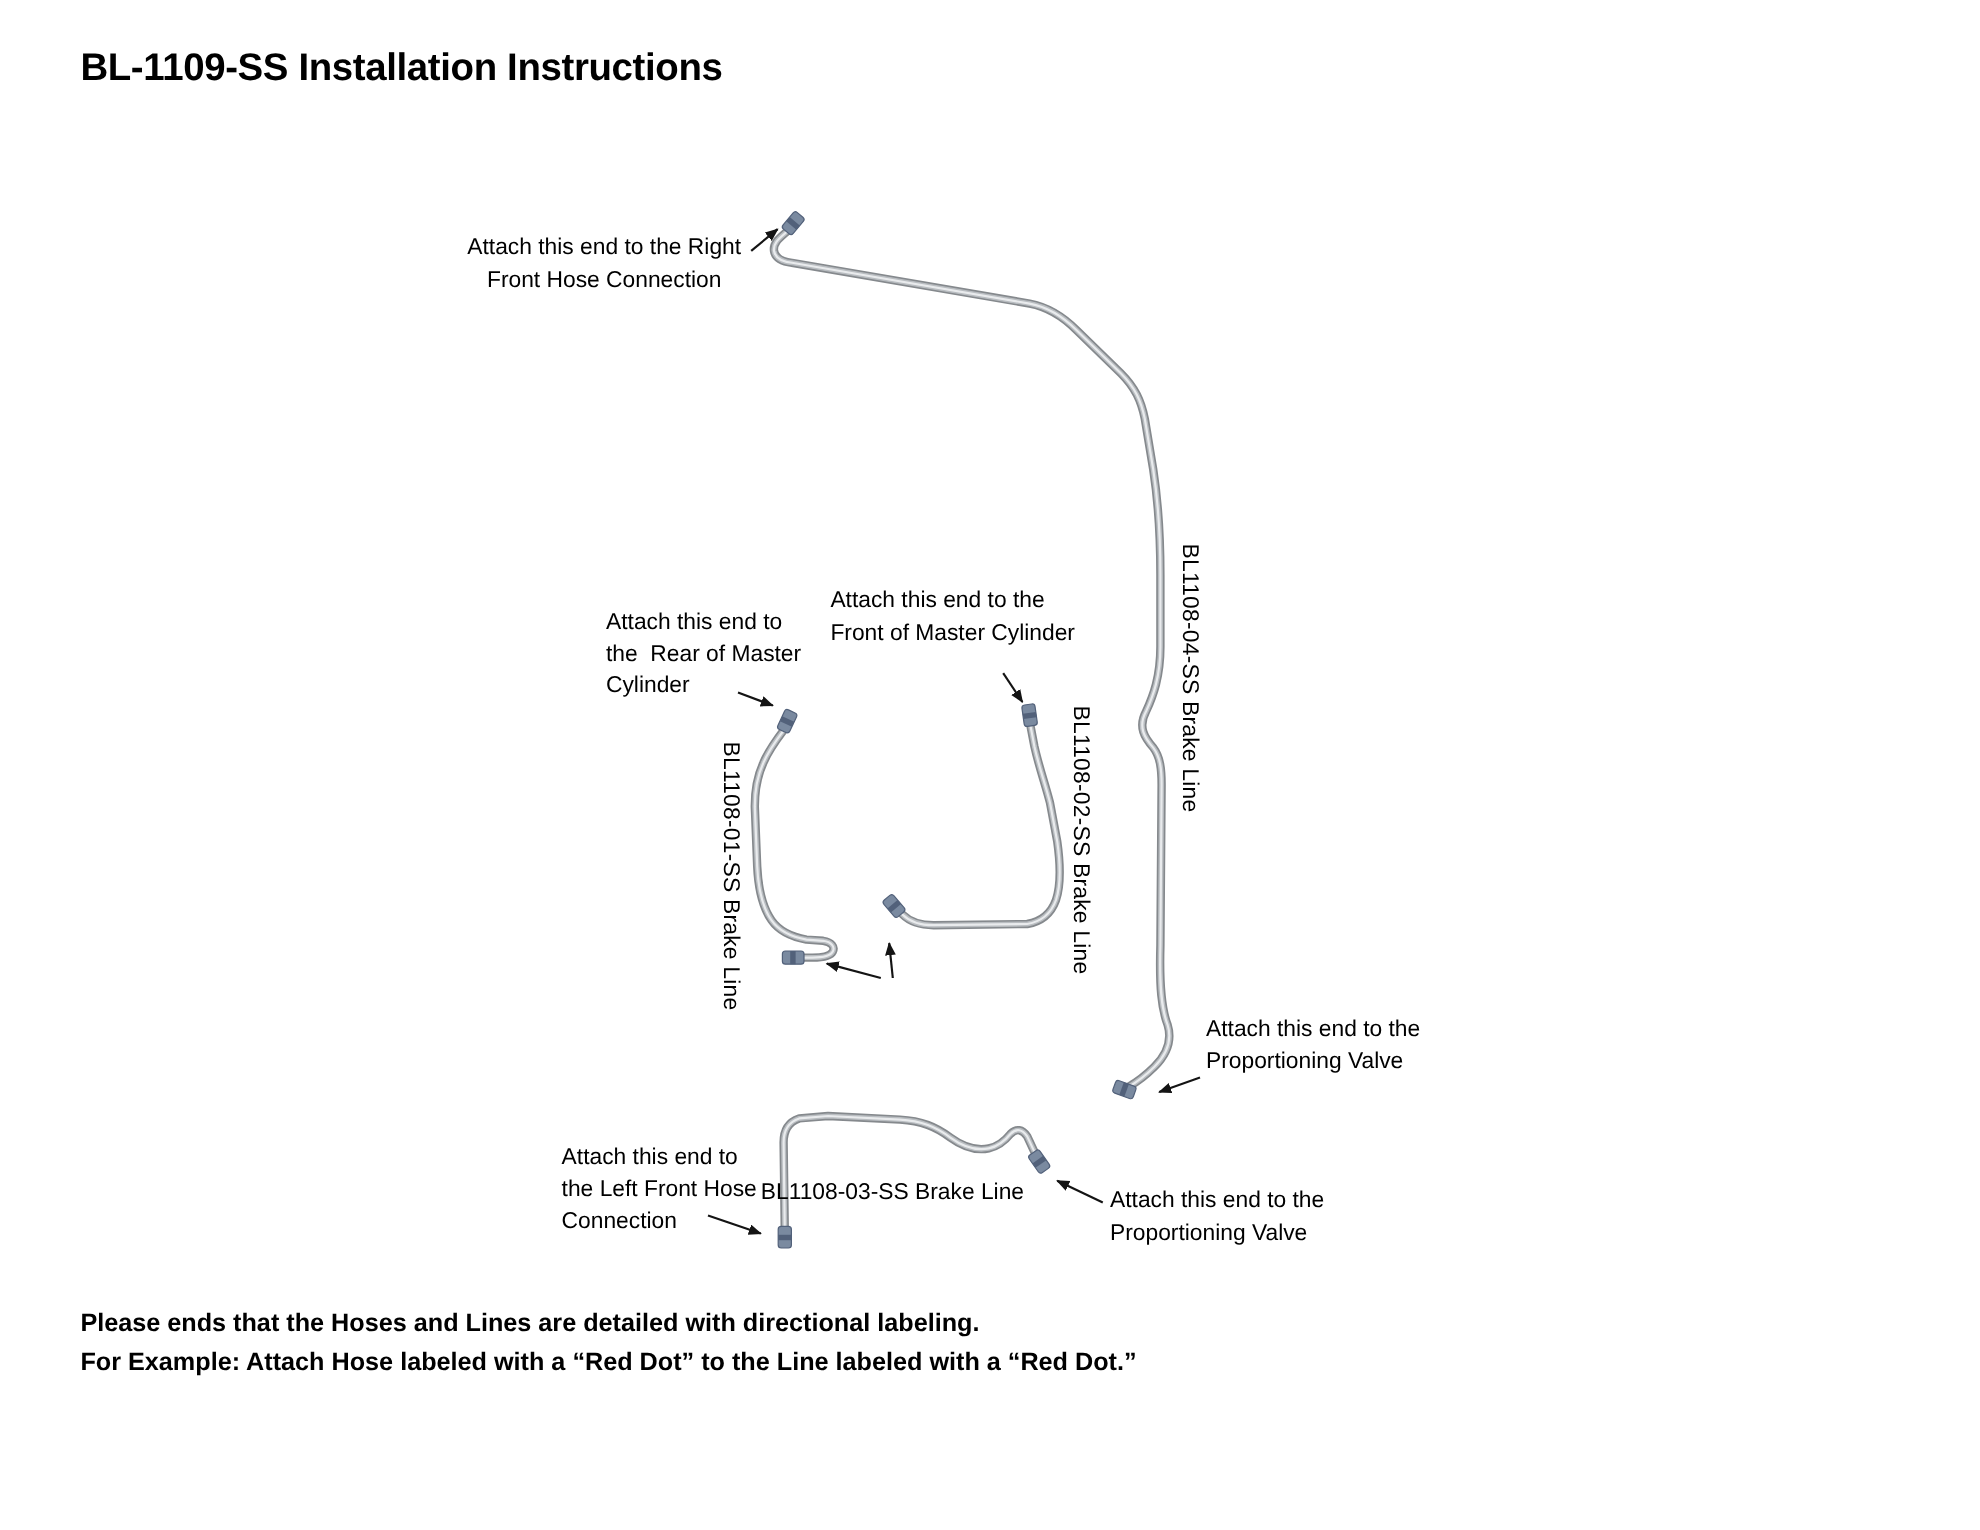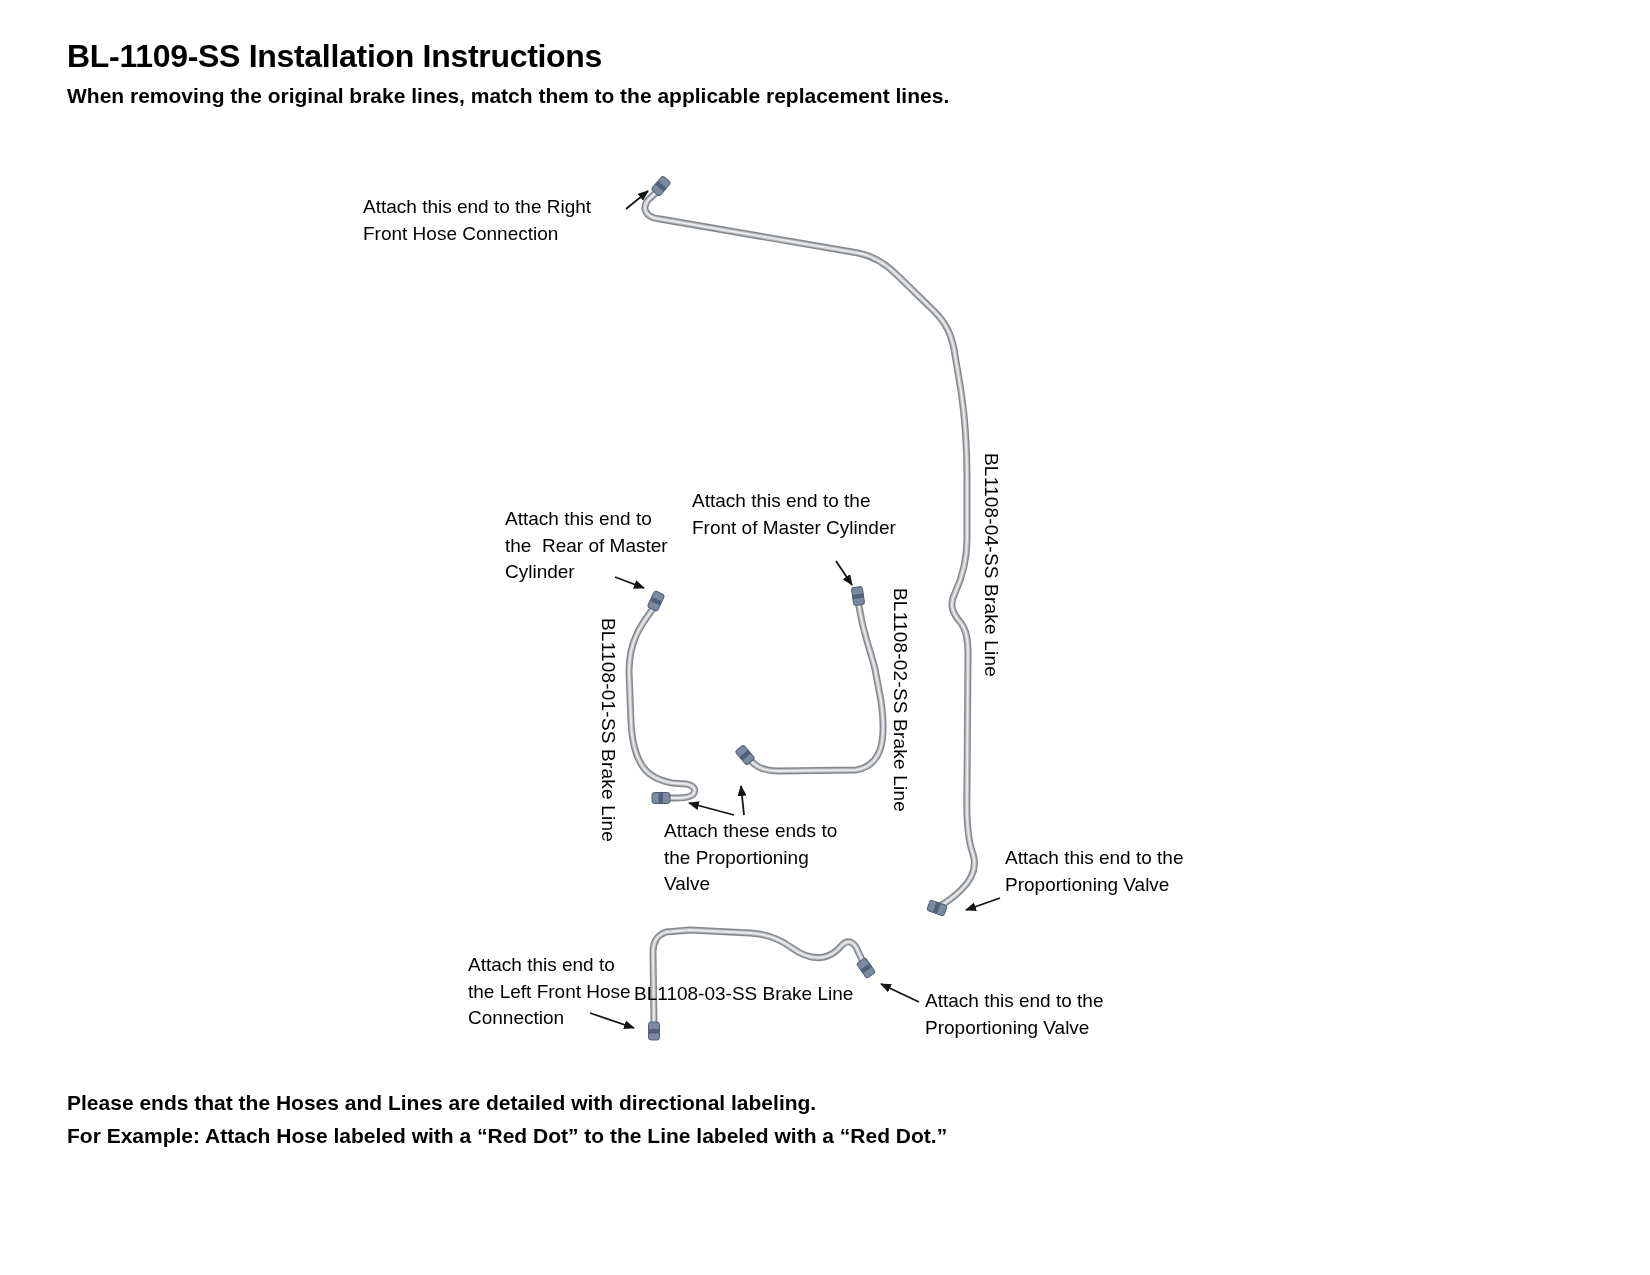--- a/index.html
+++ b/index.html
@@ -34,21 +34,20 @@
   .fit-body { fill: var(--fitting, #7a8aa0); stroke: var(--fitting-dark, #4c5a6c); stroke-width: 1; }
   .fit-band { fill: var(--fitting-dark, #5a6a80); }
 </style>
 </head>
 <body>
 
 <div class="page">
 
   <div class="header">
     <h1 class="title">BL-1109-SS Installation Instructions</h1>
-    <div class="instruction">When removing the original brake lines, match them to the applicable replacement lines.</div>
   </div>
 
   <svg class="diagram" width="1650" height="1275" viewBox="0 0 1650 1275">
     <defs>
       <marker id="arrowhead" markerWidth="12" markerHeight="10" refX="10" refY="4.5" orient="auto" markerUnits="userSpaceOnUse">
         <path d="M0,0 L11,4.5 L0,9 Z" fill="#141414"></path>
       </marker>
       <path id="path-04" d="M 659 190 C 652 197 644 201 645 209 C 646 215 651 218 660 219 L 858 253 C 874 256 886 264 897 275 L 934 311 C 946 323 951 334 954 349 L 961 391 C 965 417 967 449 967 479 L 967 539 C 967 564 961 580 955 593 C 948 606 954 615 961 623 C 967 631 968 641 968 654 L 967 788 C 966 823 968 841 973 854 C 977 867 972 879 962 889 C 954 897 947 902 940 906"></path>
       <path id="path-01" d="M 655 606 C 649 614 641 624 636 636 C 631 647 629 658 629 672 L 631 722 C 632 744 636 757 643 767 C 650 777 661 781 672 783 L 686 784 C 693 785 696 789 694 793 C 692 797 685 798 677 798 L 667 798"></path>
       <path id="path-02" d="M 858 601 L 862 622 C 866 640 871 653 875 669 L 881 701 C 884 722 884 738 880 750 C 876 761 868 768 856 770 L 778 771 C 766 771 758 768 752 762 L 748 758"></path>
@@ -115,30 +114,27 @@
     <line class="arrow" x1="626" y1="209" x2="648" y2="191" marker-end="url(#arrowhead)"></line>
     <line class="arrow" x1="836" y1="561" x2="852" y2="585" marker-end="url(#arrowhead)"></line>
     <line class="arrow" x1="615" y1="577" x2="644" y2="588" marker-end="url(#arrowhead)"></line>
     <line class="arrow" x1="734" y1="815" x2="689" y2="803" marker-end="url(#arrowhead)"></line>
     <line class="arrow" x1="744" y1="815" x2="741" y2="786" marker-end="url(#arrowhead)"></line>
     <line class="arrow" x1="1000" y1="898" x2="966" y2="910" marker-end="url(#arrowhead)"></line>
     <line class="arrow" x1="590" y1="1013" x2="634" y2="1028" marker-end="url(#arrowhead)"></line>
     <line class="arrow" x1="919" y1="1002" x2="881" y2="984" marker-end="url(#arrowhead)"></line>
   </svg>
 
-  <div class="ann" style="left:363px; top:194px; width:255px;">Attach this end to the Right
+  <div class="ann" style="left:376px; top:194px; width:255px;text-align:center;">Attach this end to the Right
 Front Hose Connection</div>
   <div class="ann" style="left:692px; top:488px; width:235px;">Attach this end to the
 Front of Master Cylinder</div>
   <div class="ann" style="left:505px; top:506px; width:195px;">Attach this end to
 the  Rear of Master
 Cylinder</div>
-  <div class="ann" style="left:664px; top:818px; width:205px;">Attach these ends to
-the Proportioning
-Valve</div>
   <div class="ann" style="left:1005px; top:845px; width:215px;">Attach this end to the
 Proportioning Valve</div>
   <div class="ann" style="left:468px; top:952px; width:185px;">Attach this end to
 the Left Front Hose
 Connection</div>
   <div class="ann" style="left:925px; top:988px; width:215px;">Attach this end to the
 Proportioning Valve</div>
 
   <div class="vlabel" style="left:980px; top:453px;">BL1108-04-SS Brake Line</div>
   <div class="vlabel" style="left:597px; top:618px;">BL1108-01-SS Brake Line</div>

